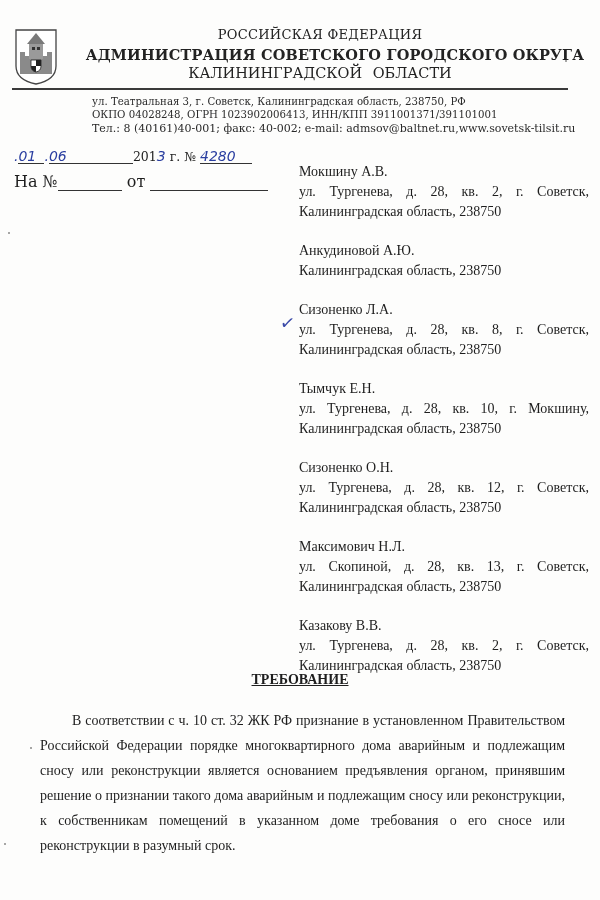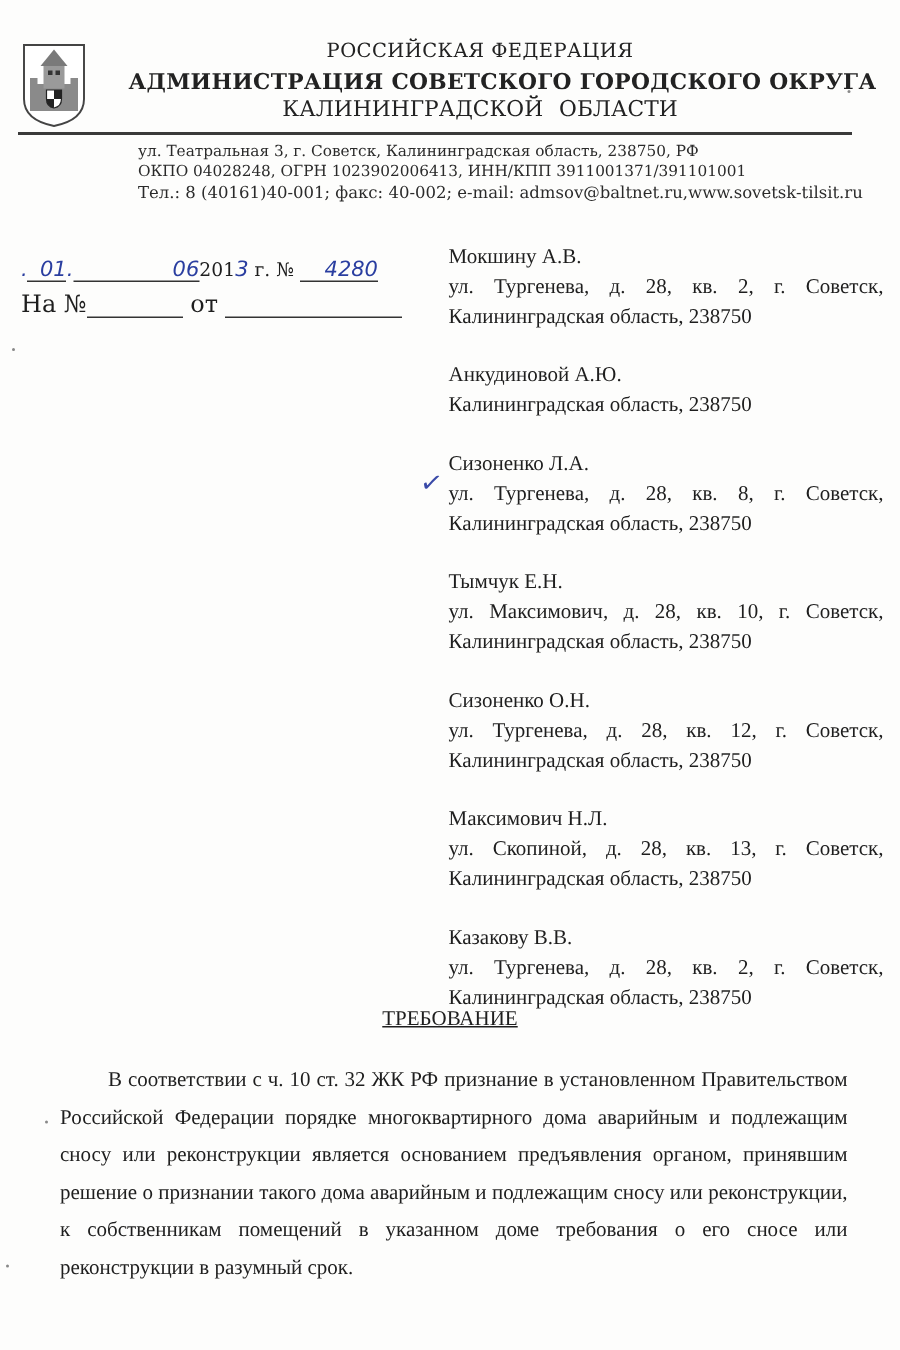--- a/index.html
+++ b/index.html
@@ -15,27 +15,27 @@
   .hdr1 { top: 27px; font-size: 13px; letter-spacing: 0.3px; }
   .hdr2 { top: 46px; font-size: 14.5px; font-weight: bold; letter-spacing: 0.2px; margin-left: 15px; }
   .hdr3 { top: 65px; font-size: 14.5px; font-weight: normal; word-spacing: 6px; }
   .rule { position: absolute; left: 12px; top: 88px; width: 556px; height: 2px; background: #3a3a3a; }
   .addr { position: absolute; left: 80px; font-family: "DejaVu Serif", serif; font-size: 10.2px; color: #2a2a2a; white-space: nowrap; margin-left: 12px; }
   .addr1 { top: 96px; }
   .addr2 { top: 109px; }
   .addr3 { top: 122px; font-size: 11px; }
   .hw { font-family: "DejaVu Sans", sans-serif; font-style: italic; color: #2a3ea0; font-size: 14px; }
   .dateline { position: absolute; left: 14px; top: 148px; font-size: 12.5px; font-family: "DejaVu Serif", serif; white-space: nowrap; }
-  .uline { display: inline-block; border-bottom: 1px solid #333; text-align: right; height: 15px; vertical-align: bottom; margin-top: 24px; }
+  .uline { display: inline-block; border-bottom: 1px solid #333; text-align: left; height: 15px; vertical-align: bottom; }
   .refline { position: absolute; left: 14px; top: 172px; font-size: 16px; font-family: "DejaVu Serif", serif; white-space: nowrap; }
   .recipients { position: absolute; left: 299px; top: 162px; width: 290px; font-size: 14px; line-height: 20px; }
   .recipient { margin-bottom: 19px; }
   .recipient .line2 { text-align: justify; text-align-last: justify; }
   .check { position: absolute; left: 280px; top: 312px; color: #3a4aa8; font-size: 18px; font-family: "DejaVu Sans", sans-serif; transform: rotate(8deg); }
-  .title { position: absolute; left: 0; width: 600px; top: 672px; text-align: center; font-weight: normal; font-size: 14px; text-decoration: underline; }
+  .title { position: absolute; left: 0; width: 600px; top: 672px; text-align: center; font-weight: bold; font-size: 14px; text-decoration: underline; }
   .body { position: absolute; left: 40px; top: 708px; width: 525px; font-size: 14px; line-height: 25px; text-align: justify; text-indent: 32px; }
   .speck { position: absolute; width: 2px; height: 2px; background: #888; border-radius: 1px; }
 </style>
 </head>
 <body>
 
 <svg class="emblem" viewBox="0 0 44 58">
   <path d="M2,2 H42 V38 Q42,52 22,56 Q2,52 2,38 Z" fill="#fff" stroke="#444" stroke-width="1.3"></path>
   <rect x="6" y="28" width="32" height="18" fill="#8a8a8a"></rect>
   <rect x="6" y="24" width="5" height="5" fill="#8a8a8a"></rect>
@@ -74,21 +74,21 @@
     <div>Анкудиновой А.Ю.</div>
     <div>Калининградская область, 238750</div>
   </div>
   <div class="recipient">
     <div>Сизоненко Л.А.</div>
     <div class="line2">ул. Тургенева, д. 28, кв. 8, г. Советск,</div>
     <div>Калининградская область, 238750</div>
   </div>
   <div class="recipient">
     <div>Тымчук Е.Н.</div>
-    <div class="line2">ул. Максимович, д. 28, кв. 10, г. Советск,</div>
+    <div class="line2">ул. Тургенева, д. 28, кв. 10, г. Мокшину,</div>
     <div>Калининградская область, 238750</div>
   </div>
   <div class="recipient">
     <div>Сизоненко О.Н.</div>
     <div class="line2">ул. Тургенева, д. 28, кв. 12, г. Советск,</div>
     <div>Калининградская область, 238750</div>
   </div>
   <div class="recipient">
     <div>Максимович Н.Л.</div>
     <div class="line2">ул. Скопиной, д. 28, кв. 13, г. Советск,</div>

